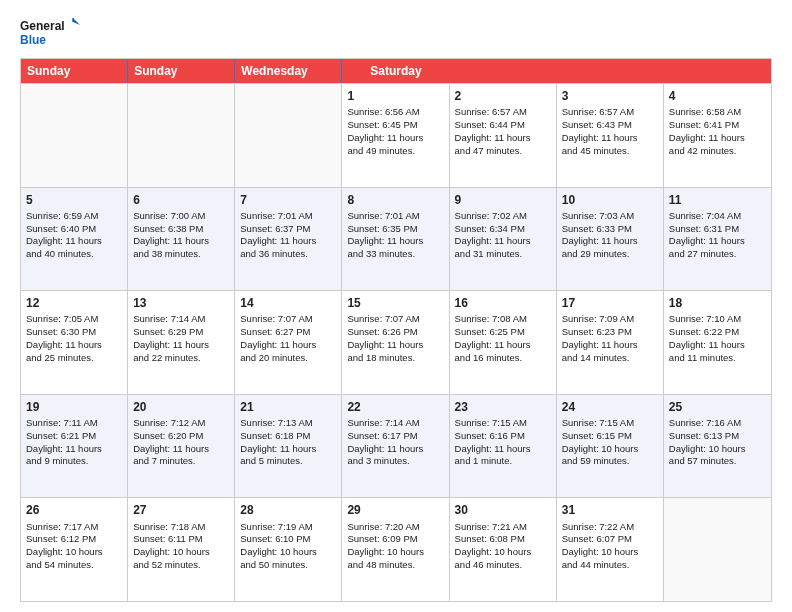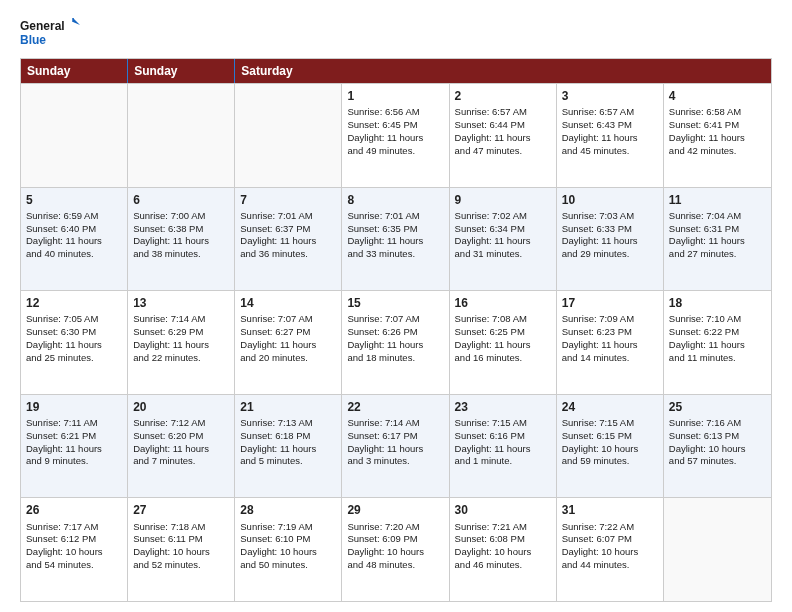--- a/index.html
+++ b/index.html
@@ -43,31 +43,31 @@
     }
     .calendar {
       flex: 1;
       border: 1px solid #ccc;
       display: flex;
       flex-direction: column;
     }
     .cal-header-row {
       display: grid;
       grid-template-columns: repeat(7, 1fr);
-      background: #7f1d1d;
+      background: #ef4444;
     }
     .cal-header-cell {
       color: #fff;
       font-size: 12px;
       font-weight: bold;
       padding: 5px 6px;
       border-right: 1px solid #2979d0;
       text-align: left;
     }
-    .cal-header-cell:last-child { border-right: none; }
+    .cal-header-cell:last-child { border-right: none; text-align: center; }
     .cal-body {
       flex: 1;
       display: flex;
       flex-direction: column;
     }
     .cal-row {
       display: grid;
       grid-template-columns: repeat(7, 1fr);
       flex: 1;
       border-top: 1px solid #ccc;
@@ -107,20 +107,21 @@
     <div class="title-block">
       <div class="month-title"></div>
       <div class="location"></div>
     </div>
   </div>
 
   <div class="calendar">
     <div class="cal-header-row" id="cal-header">
         <div class="cal-header-cell">Sunday</div>
         <div class="cal-header-cell">Sunday</div>
+        <div class="cal-header-cell">Wednesday</div>
         <div class="cal-header-cell">Saturday</div>
       </div>
     <div class="cal-body" id="cal-body">
         <div class="cal-row">
           <div class="cal-cell empty"></div>
           <div class="cal-cell empty"></div>
           <div class="cal-cell empty"></div>
           <div class="cal-cell"><span class="day-num">1</span><span>Sunrise: 6:56 AM</span><br><span>Sunset: 6:45 PM</span><br><span>Daylight: 11 hours</span><br><span>and 49 minutes.</span><br></div>
           <div class="cal-cell"><span class="day-num">2</span><span>Sunrise: 6:57 AM</span><br><span>Sunset: 6:44 PM</span><br><span>Daylight: 11 hours</span><br><span>and 47 minutes.</span><br></div>
           <div class="cal-cell"><span class="day-num">3</span><span>Sunrise: 6:57 AM</span><br><span>Sunset: 6:43 PM</span><br><span>Daylight: 11 hours</span><br><span>and 45 minutes.</span><br></div>

